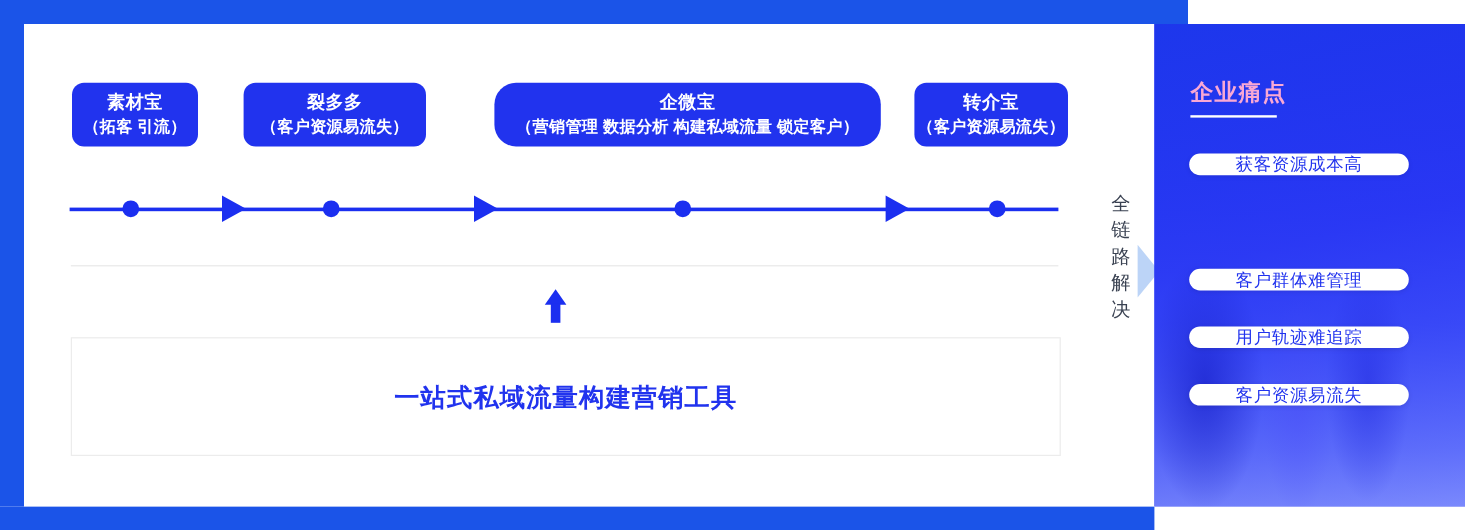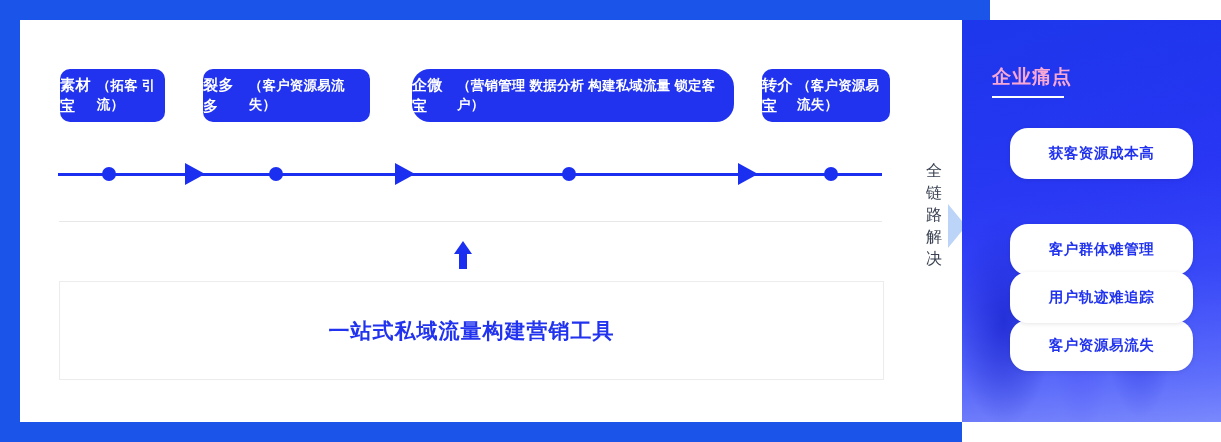--- a/index.html
+++ b/index.html
@@ -20,21 +20,21 @@
   
   .card{
     position:absolute;left:20px;top:20px;width:942px;height:402px;
     background:#ffffff;
   }
   .prod-btn{
     position:absolute;
     background:#2133ee;
     color:#ffffff;
     border-radius:10px;
-    display:flex;flex-direction:row;align-items:center;justify-content:center;
+    display:flex;flex-direction:column;align-items:center;justify-content:center;
     line-height:1.35;
     box-sizing:border-box;
   }
   .prod-btn .t1{font-size:15px;font-weight:700;letter-spacing:.5px;}
   .prod-btn .t2{font-size:13.5px;font-weight:700;letter-spacing:.2px;}
   .tl-dot{position:absolute;width:14px;height:14px;border-radius:50%;background:#1b2ff0;top:167px;}
   .tl-arrow{
     position:absolute;top:163px;width:0;height:0;
     border-top:11px solid transparent;border-bottom:11px solid transparent;
     border-left:20px solid #1b2ff0;
@@ -94,45 +94,45 @@
 
   .rp-title{
     position:absolute;left:30px;top:44px;
     color:#f9a8d4;font-size:19px;font-weight:700;letter-spacing:1px;
   }
   .rp-title-underline{
     position:absolute;left:30px;top:76px;width:72px;height:2px;background:#ffffff;
   }
 
   .pain-pill{
-    position:absolute;left:48px;width:183px;height:51px;
+    position:absolute;left:29px;width:183px;height:18px;
     background:#ffffff;border-radius:18px;
     display:flex;align-items:center;justify-content:center;
-    color:#2133ee;font-size:14.5px;font-weight:700;letter-spacing:.6px;
+    color:#2133ee;font-size:14.5px;font-weight:400;letter-spacing:.6px;
     box-shadow:0 1px 4px rgba(0,0,0,.10);
     box-sizing:border-box;
   }
 </style>
 </head>
 <body>
 
 <div class="stage">
 
   <div class="frame-left"></div>
   <div class="frame-top"></div>
   <div class="frame-bottom"></div>
 
   <div class="card">
 
     <div class="prod-btn" style="left:40px;top:49px;width:105px;height:53px;">
       <span class="t1">素材宝</span>
       <span class="t2">（拓客 引流）</span>
     </div>
 
-    <div class="prod-btn" style="left:183px;top:49px;width:167px;height:53px;">
+    <div class="prod-btn" style="left:183px;top:49px;width:152px;height:53px;">
       <span class="t1">裂多多</span>
       <span class="t2">（客户资源易流失）</span>
     </div>
 
     <div class="prod-btn" style="left:392px;top:49px;width:322px;height:53px;border-radius:18px;">
       <span class="t1">企微宝</span>
       <span class="t2">（营销管理 数据分析 构建私域流量 锁定客户）</span>
     </div>
 
     <div class="prod-btn" style="left:742px;top:49px;width:128px;height:53px;">

